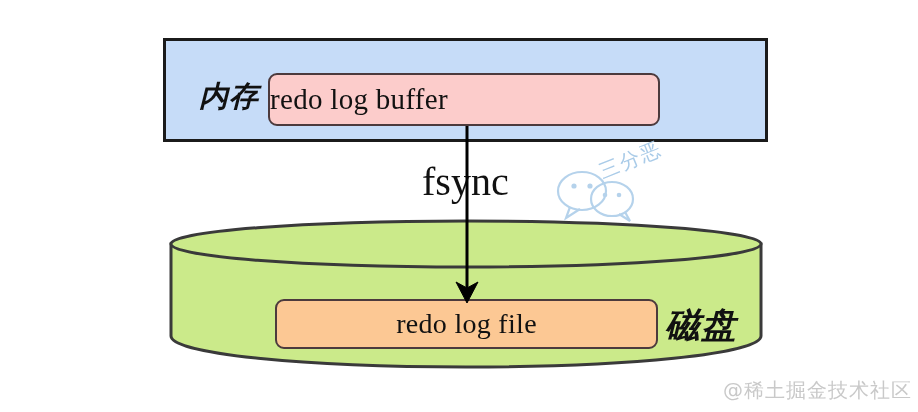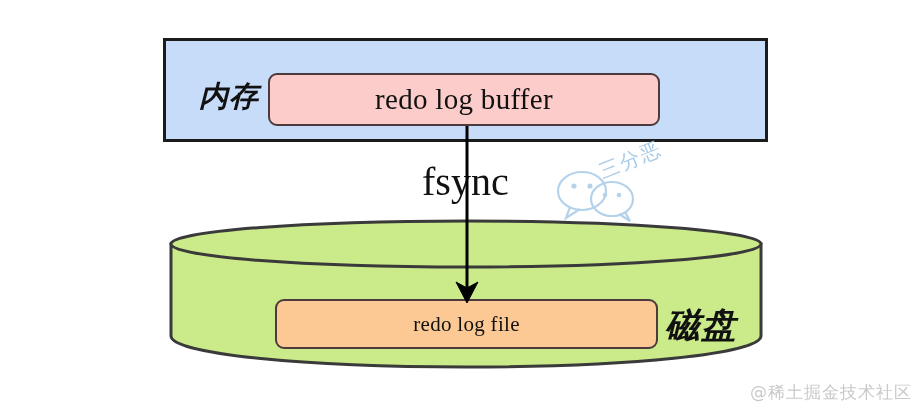--- a/index.html
+++ b/index.html
@@ -58,21 +58,20 @@
     left: 268px;
     top: 73px;
     width: 392px;
     height: 53px;
     background: #fccccb;
     border: 2.5px solid #4c3a3d;
     border-radius: 9px;
     box-sizing: border-box;
     display: flex;
     align-items: center;
-    justify-content: center;
   }
   .buffer-box-label {
     font-family: "Liberation Serif", "DejaVu Serif", serif;
     font-size: 29px;
     color: #111111;
     letter-spacing: 0.3px;
     white-space: nowrap;
   }
 
   
@@ -114,21 +113,21 @@
     background: #fcc894;
     border: 2.5px solid #4c3a3d;
     border-radius: 9px;
     box-sizing: border-box;
     display: flex;
     align-items: center;
     justify-content: center;
   }
   .file-box-label {
     font-family: "Liberation Serif", "DejaVu Serif", serif;
-    font-size: 21px;
+    font-size: 28px;
     color: #111111;
     letter-spacing: 0.3px;
     white-space: nowrap;
   }
 
   .disk-label {
     position: absolute;
     left: 665px;
     top: 305px;
     width: 80px;
@@ -164,21 +163,21 @@
     color: #a9cbe8;
     letter-spacing: 2px;
     white-space: nowrap;
   }
 
   .corner-watermark {
     position: absolute;
     right: 14px;
     bottom: 8px;
     font-family: "DejaVu Sans", sans-serif;
-    font-size: 17px;
+    font-size: 20px;
     color: #c9c9c9;
     letter-spacing: 1px;
     white-space: nowrap;
   }
 </style>
 </head>
 <body>
 
 <div id="diagram-root">
 

